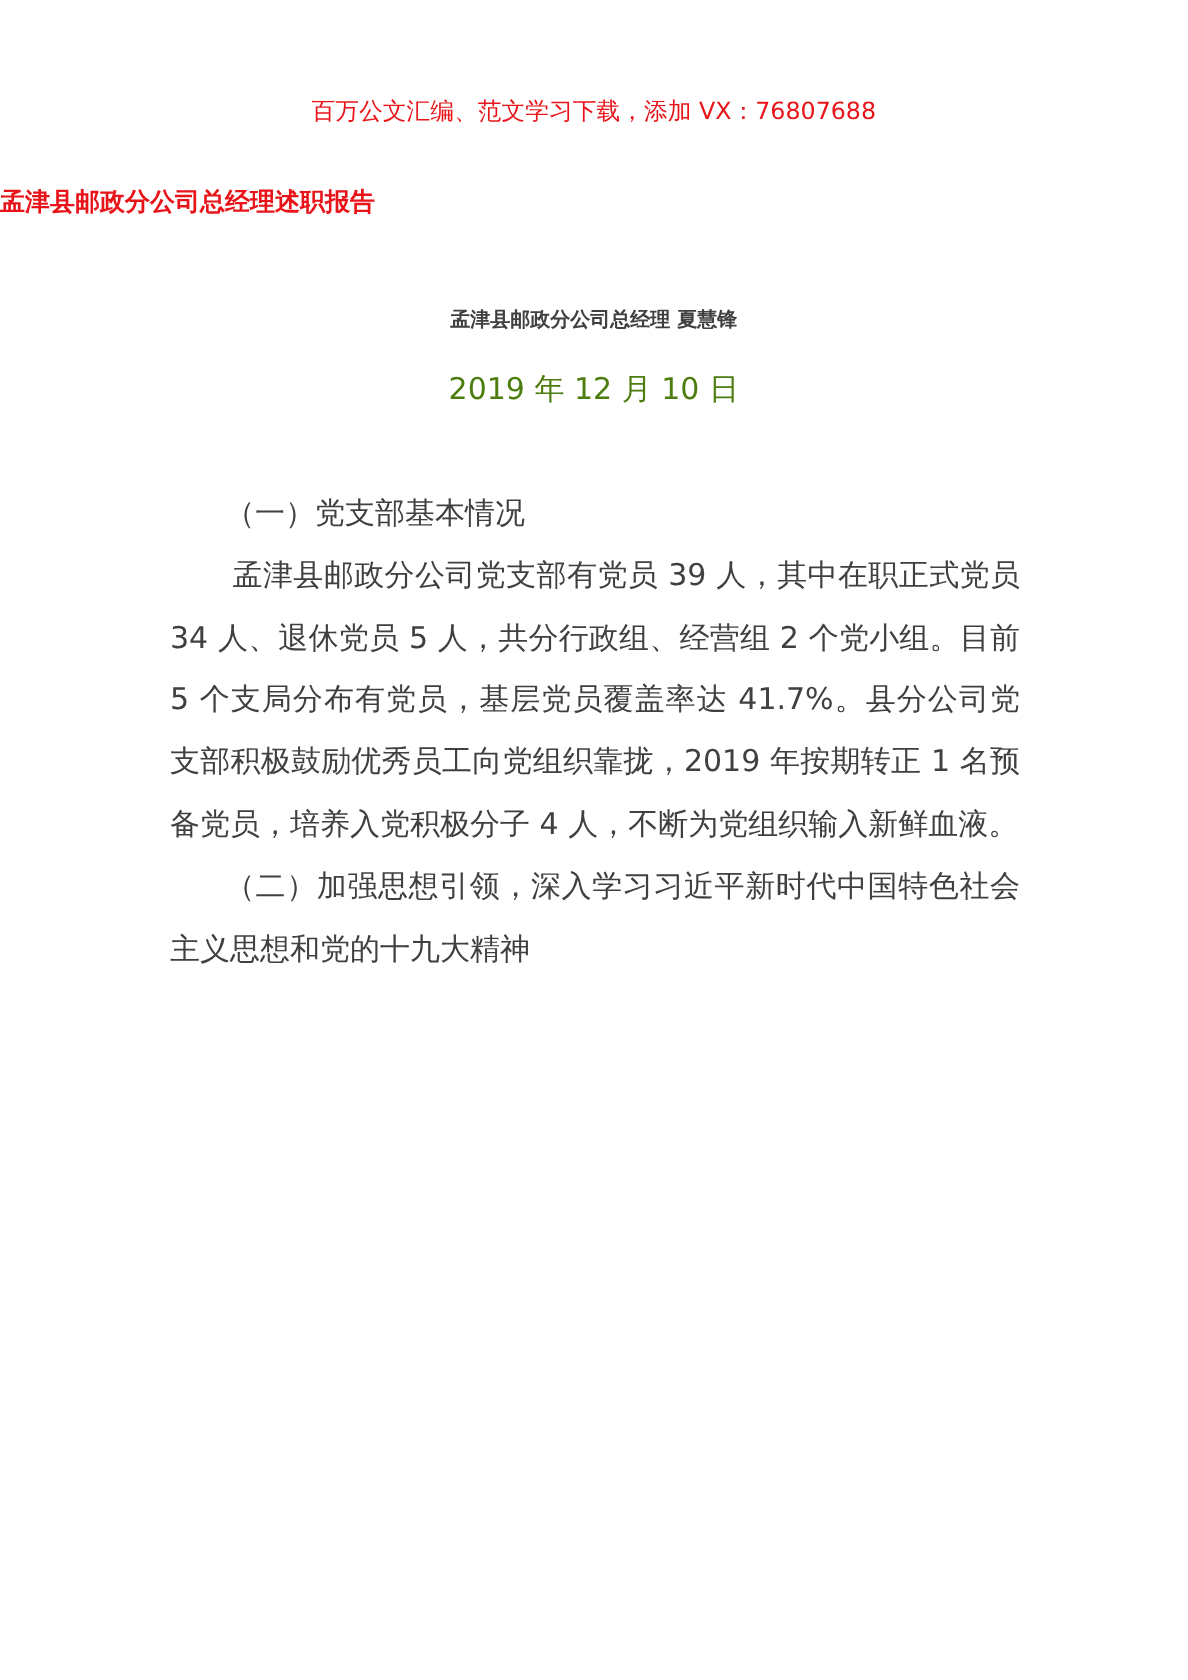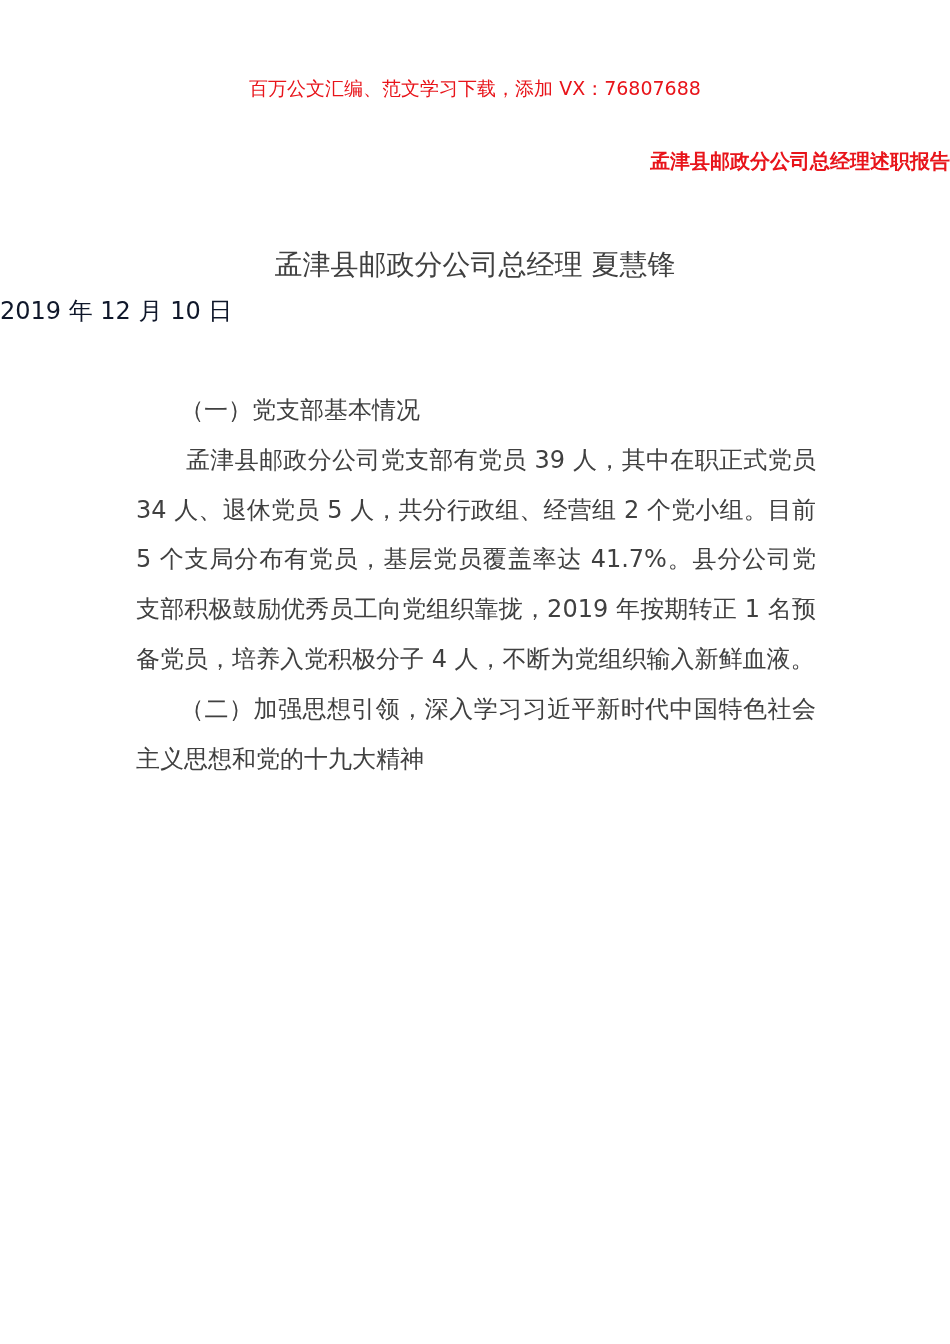--- a/index.html
+++ b/index.html
@@ -1,24 +1,24 @@
 <!DOCTYPE html>
 <html><head>
   <meta charset="utf-8">
   <style>
     html, body { margin: 0; padding: 0; background: #ffffff; }
     body { width: 950px; height: 1344px; position: relative; overflow: hidden;
            font-family: "DejaVu Sans", "Liberation Sans", sans-serif; color: #404040; }
     .page { position: absolute; left: 0; top: 0; width: 950px; height: 972px; background: #fff; }
     .header-note { position: absolute; top: 76px; left: 0; width: 950px; text-align: center;
                    font-size: 19px; color: #e8141a; letter-spacing: 0px; }
-    .doc-title { position: absolute; top: 148px; left: 0; width: 950px; text-align: right;
+    .doc-title { position: absolute; top: 148px; left: 0; width: 950px; text-align: left;
                  font-size: 20px; font-weight: bold; color: #e8141a; }
-    .author { position: absolute; top: 246px; left: 0; width: 950px; text-align: center; font-size: 28px; color: #404040; }
-    .date { position: absolute; top: 295px; left: 0; width: 950px; font-size: 24px; color: #0f172a; }
+    .author { position: absolute; top: 246px; left: 0; width: 950px; text-align: center; font-size: 16px; color: #404040; font-weight: bold; }
+    .date { position: absolute; top: 295px; left: 0; width: 950px; text-align: center; font-size: 24px; color: #4d7c0f; }
     .body-text { position: absolute; top: 386px; left: 136px; width: 680px; font-size: 24px;
                  line-height: 49.8px; color: #404040; text-align: justify; }
     .body-text p { margin: 0; }
     .indent { text-indent: 50px; }
   </style>
 </head>
 <body>
 
 <div class="page">
   <div class="header-note">百万公文汇编、范文学习下载，添加 VX：76807688</div>

